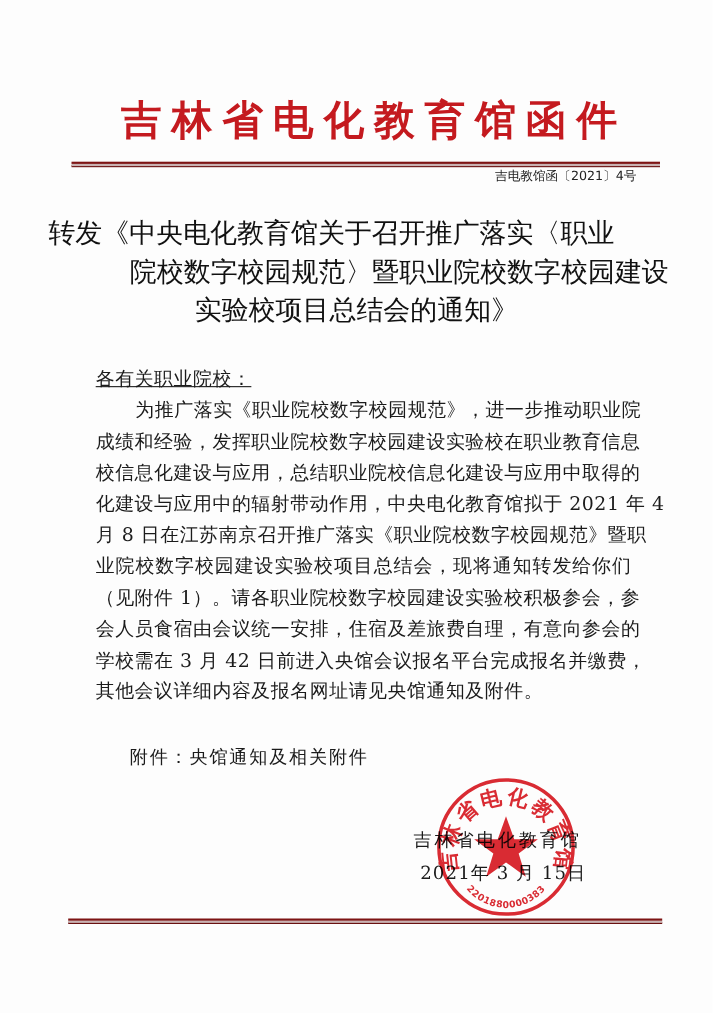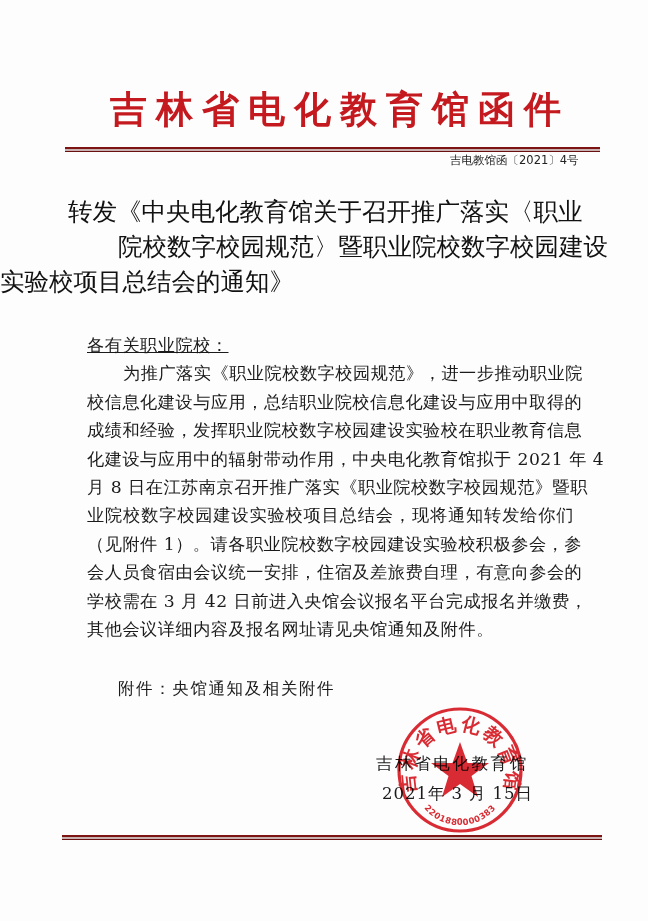--- a/index.html
+++ b/index.html
@@ -61,23 +61,23 @@
       top: 194px;
       font-family: "DejaVu Serif", "Liberation Serif", serif;
       font-size: 24.5px;
       line-height: 35px;
       color: #111;
     }
     .title-line {
       white-space: nowrap;
       display: block;
     }
-    .title-line.l1 { padding-left: 68px; }
+    .title-line.l1 { padding-left: 44px; }
     .title-line.l2 { padding-left: 118px; }
-    .title-line.l3 { padding-right: 0; }
+    .title-line.l3 { text-align: center; padding-right: 0; }
 
     .body-text {
       position: absolute;
       left: 87px;
       width: 487px;
       top: 331px;
       font-size: 17.2px;
       line-height: 28.4px;
       color: #1b1b1b;
     }
@@ -150,22 +150,22 @@
 
   <div class="title">
     <span class="title-line l1">转发《中央电化教育馆关于召开推广落实〈职业</span>
     <span class="title-line l2">院校数字校园规范〉暨职业院校数字校园建设</span>
     <span class="title-line l3">实验校项目总结会的通知》</span>
   </div>
 
   <div class="body-text">
     <span class="line salutation">各有关职业院校：</span>
     <span class="line indent">为推广落实《职业院校数字校园规范》，进一步推动职业院</span>
+    <span class="line">成绩和经验，发挥职业院校数字校园建设实验校在职业教育信息</span>
     <span class="line">校信息化建设与应用，总结职业院校信息化建设与应用中取得的</span>
-    <span class="line">成绩和经验，发挥职业院校数字校园建设实验校在职业教育信息</span>
     <span class="line">化建设与应用中的辐射带动作用，中央电化教育馆拟于 2021 年 4</span>
     <span class="line">月 8 日在江苏南京召开推广落实《职业院校数字校园规范》暨职</span>
     <span class="line">业院校数字校园建设实验校项目总结会，现将通知转发给你们</span>
     <span class="line">（见附件 1）。请各职业院校数字校园建设实验校积极参会，参</span>
     <span class="line">会人员食宿由会议统一安排，住宿及差旅费自理，有意向参会的</span>
     <span class="line">学校需在 3 月 42 日前进入央馆会议报名平台完成报名并缴费，</span>
     <span class="line last">其他会议详细内容及报名网址请见央馆通知及附件。</span>
   </div>
 
   <div class="attachment">附件：央馆通知及相关附件</div>

